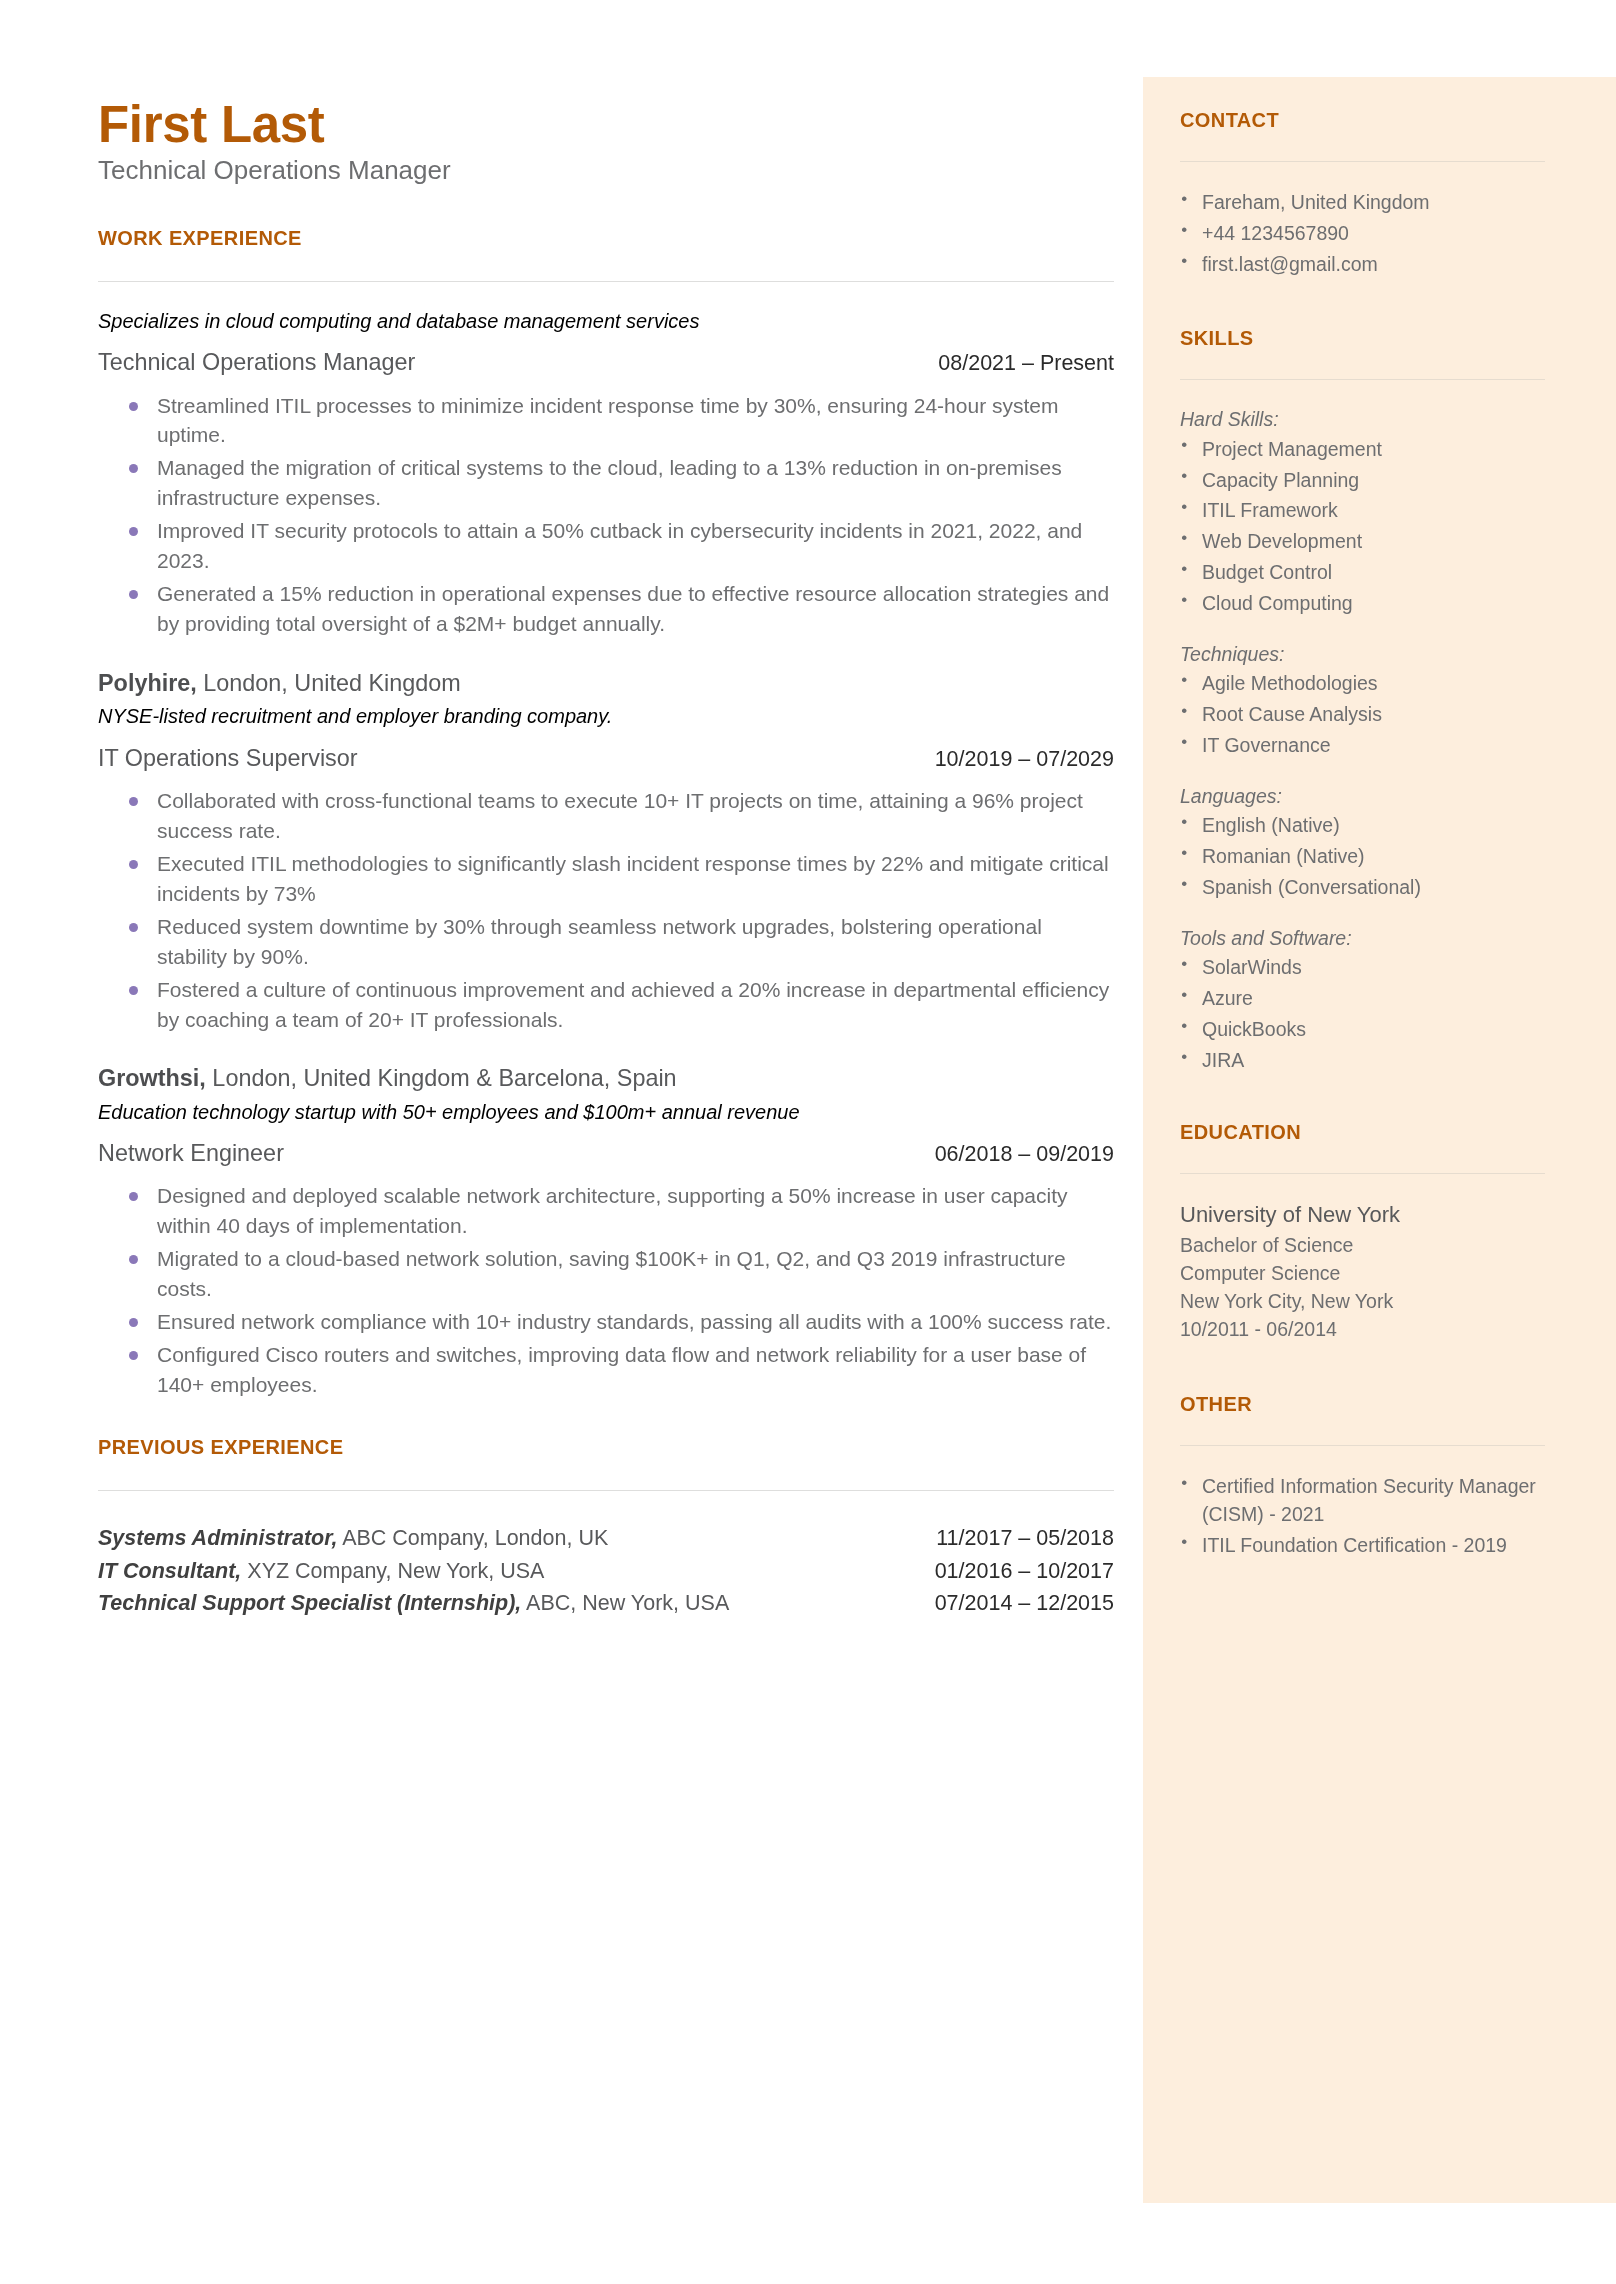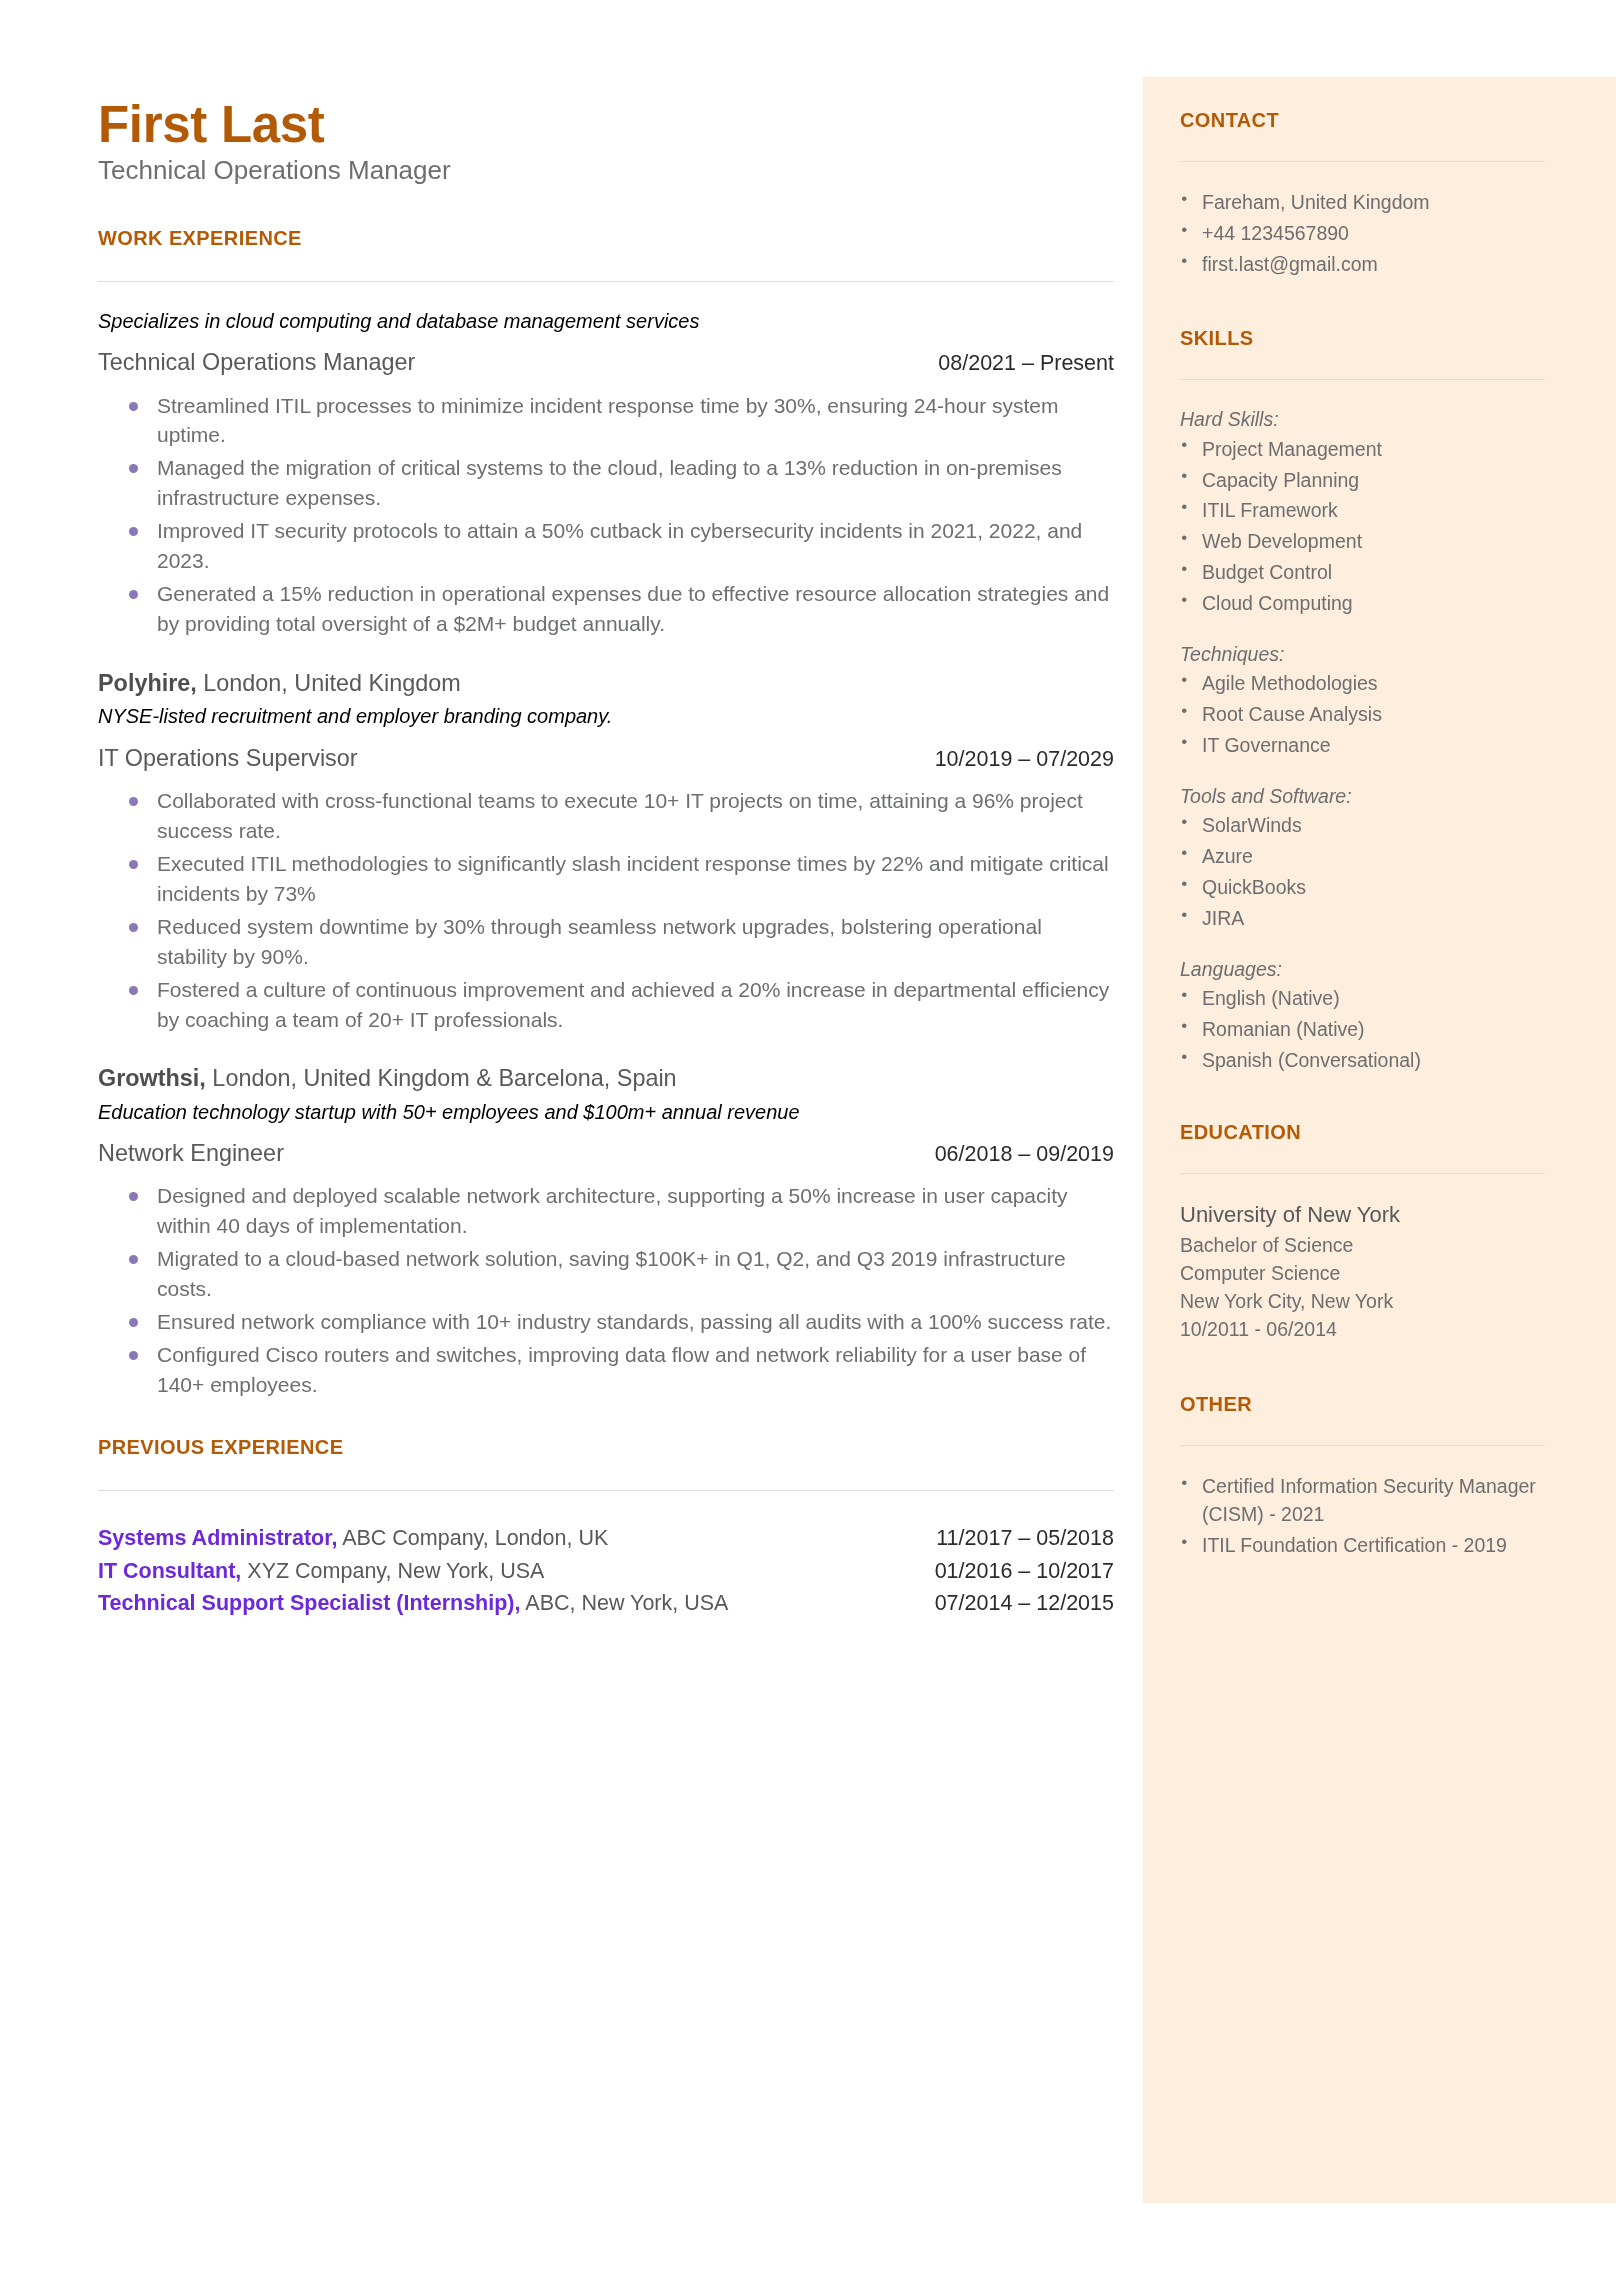--- a/index.html
+++ b/index.html
@@ -126,21 +126,21 @@
   }
   .prev-row {
     display: flex;
     justify-content: space-between;
     align-items: baseline;
     font-size: 21.5px;
     line-height: 1.5;
     color: #6d6e70;
   }
   .prev-row .role { color: #58595b; }
-  .prev-row .role b { font-weight: bold; color: #6d28d9; }
+  .prev-row .role b { font-weight: bold; color: #404040; font-style: italic; }
   .prev-row .dates {
     color: #2b2b2b;
     white-space: nowrap;
     padding-left: 19.5px;
   }
   
   .side {
     position: absolute;
     left: 1180px;
     top: 109px;
@@ -317,35 +317,35 @@
     <div class="side-group">
       <p class="side-label">Techniques:</p>
       <ul class="side-list">
         <li>Agile Methodologies</li>
         <li>Root Cause Analysis</li>
         <li>IT Governance</li>
       </ul>
     </div>
 
     <div class="side-group">
+      <p class="side-label">Languages:</p>
+      <ul class="side-list">
+        <li>English (Native)</li>
+        <li>Romanian (Native)</li>
+        <li>Spanish (Conversational)</li>
+      </ul>
+    </div>
+
+    <div class="side-group">
       <p class="side-label">Tools and Software:</p>
       <ul class="side-list">
         <li>SolarWinds</li>
         <li>Azure</li>
         <li>QuickBooks</li>
         <li>JIRA</li>
-      </ul>
-    </div>
-
-    <div class="side-group">
-      <p class="side-label">Languages:</p>
-      <ul class="side-list">
-        <li>English (Native)</li>
-        <li>Romanian (Native)</li>
-        <li>Spanish (Conversational)</li>
       </ul>
     </div>
 
     <div class="spacer-sm"></div>
 
     <h2 class="side-head">EDUCATION</h2>
     <div class="side-rule"></div>
     <div class="side-block">
       <p class="edu-school">University of New York</p>
       <p class="edu-line">Bachelor of Science</p>

